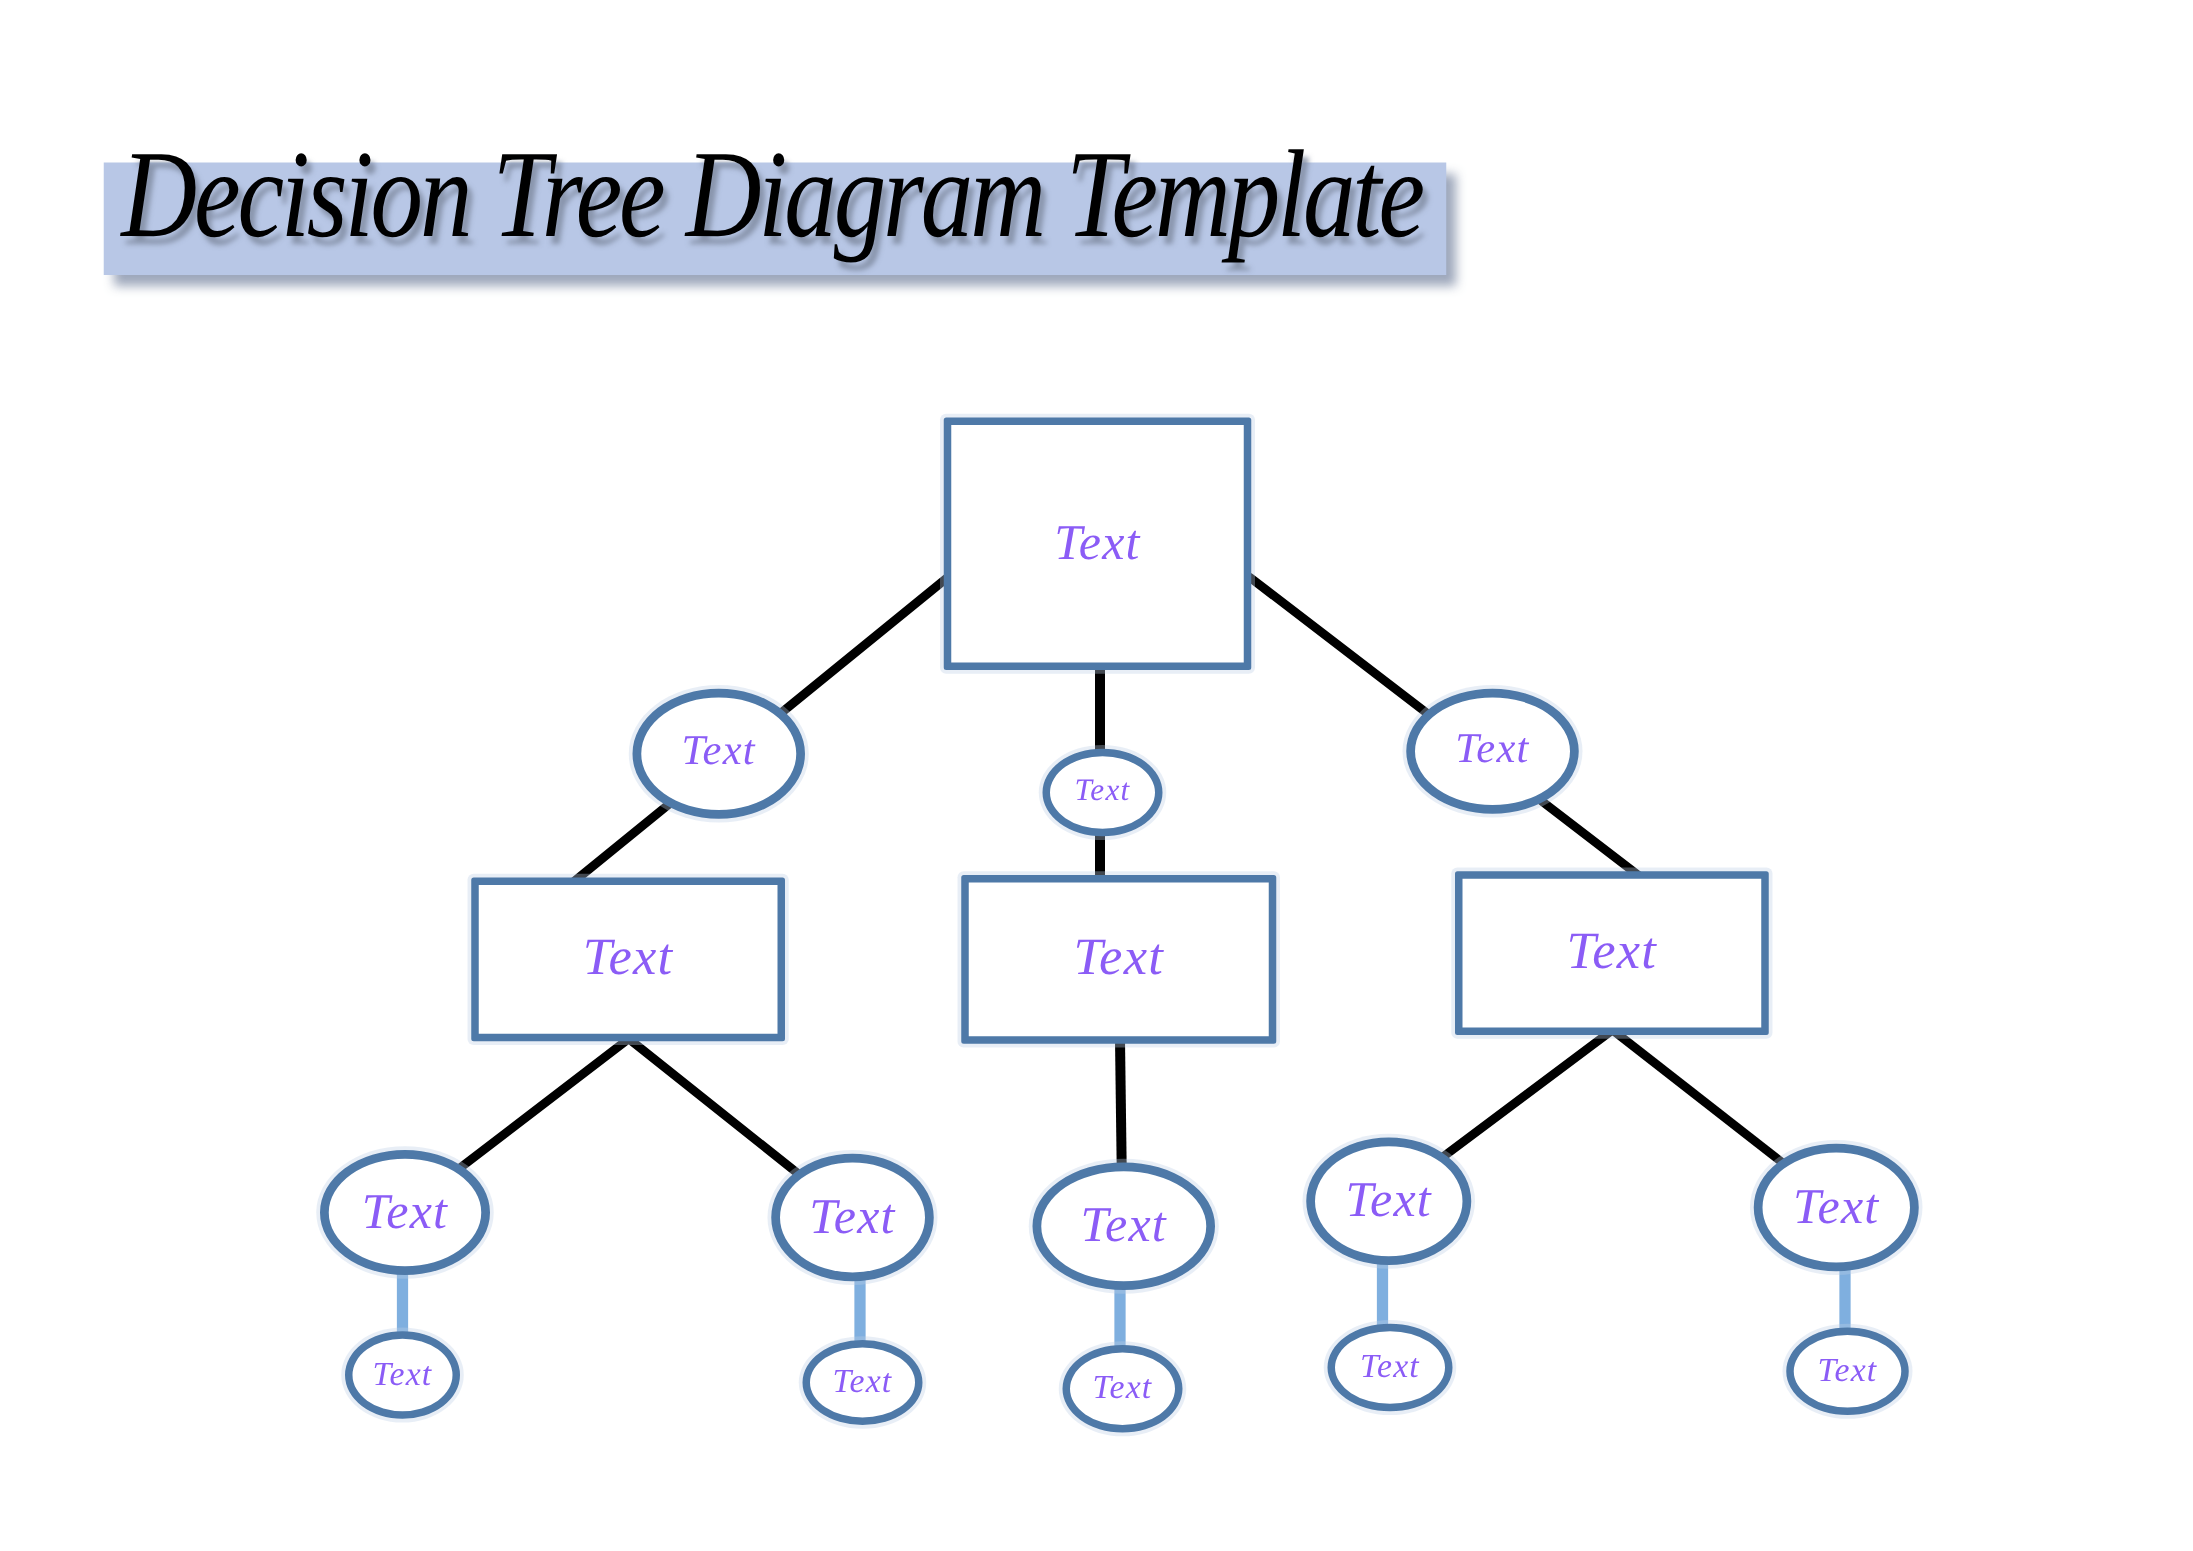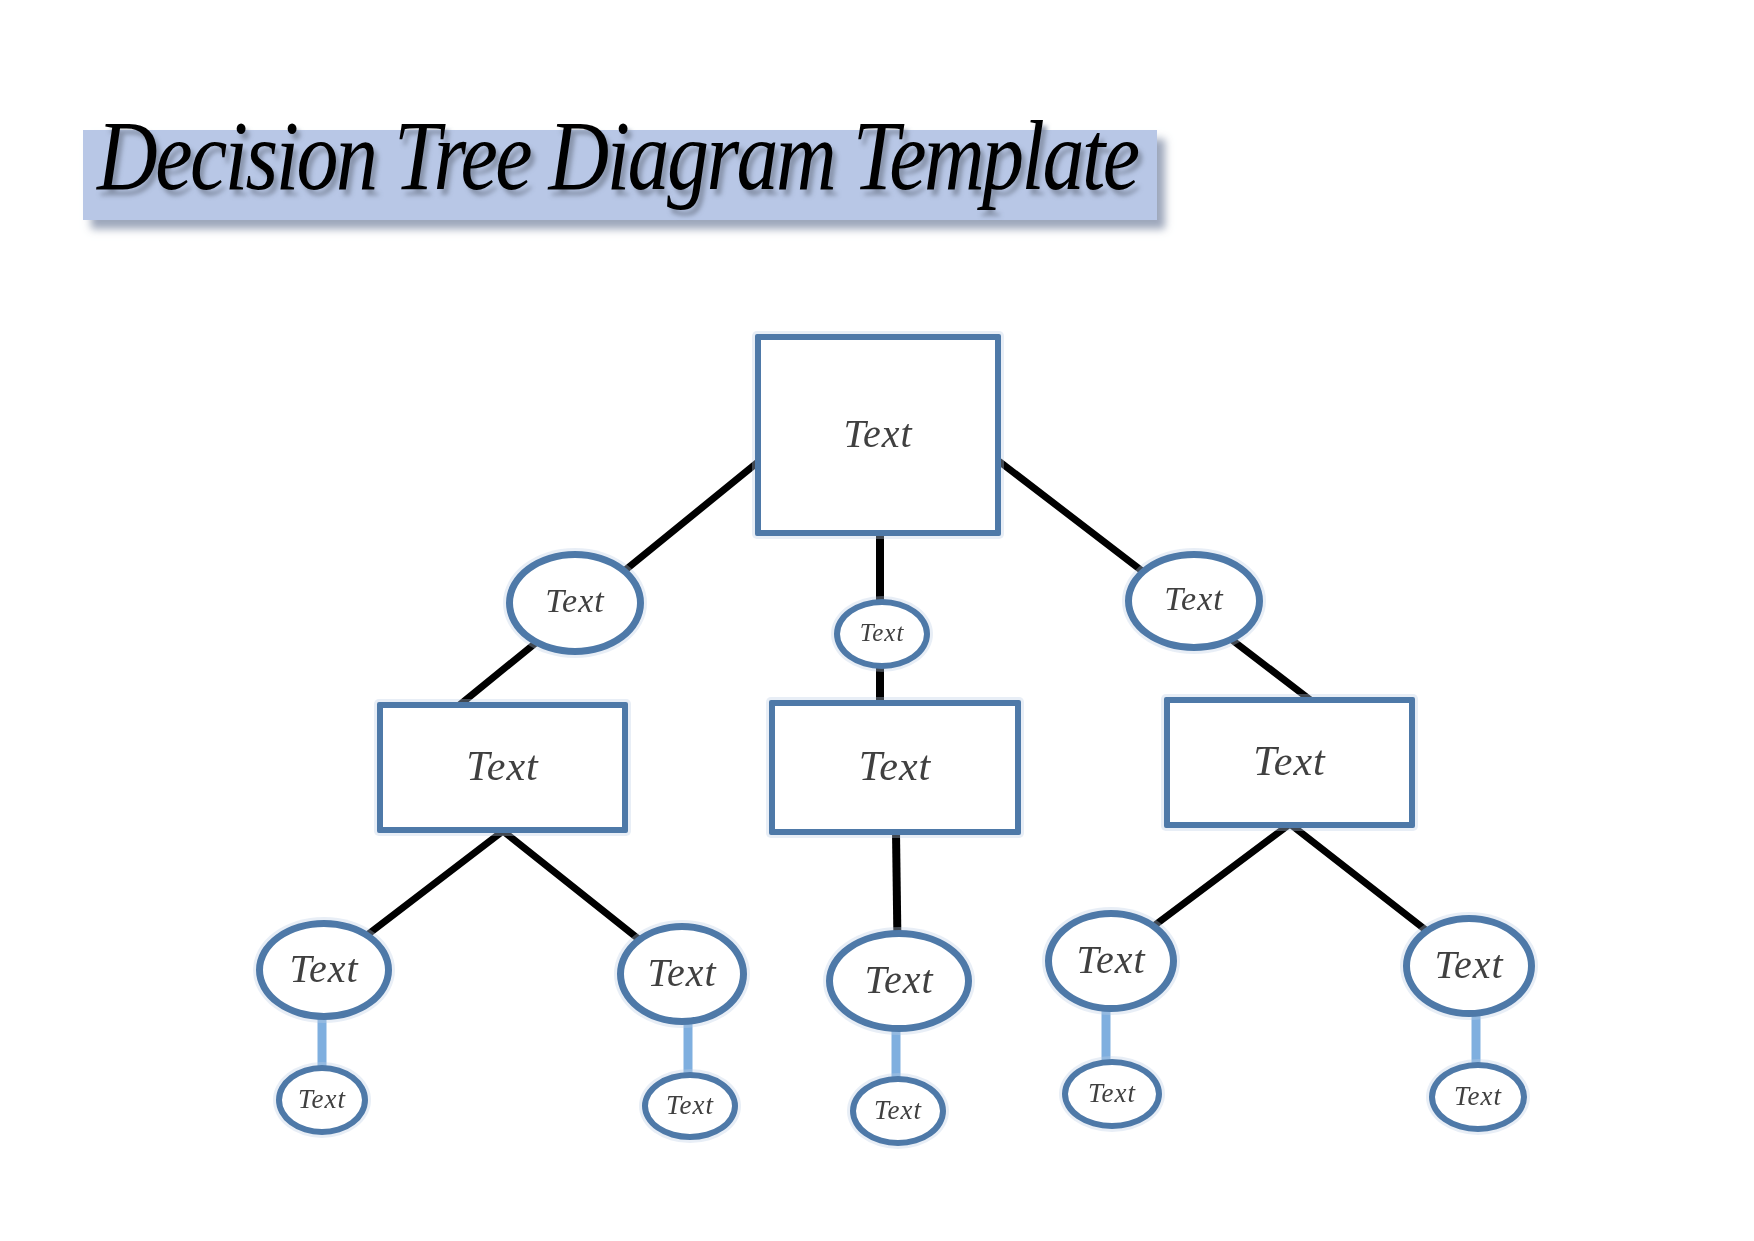--- a/index.html
+++ b/index.html
@@ -22,21 +22,21 @@
   .wire-black-thin{stroke:var(--connector-black);stroke-width:8;stroke-linecap:butt;}
   .wire-blue{stroke:var(--connector-blue);stroke-width:9;stroke-linecap:butt;}
 
   .node{
     position:absolute;
     background:#ffffff;
     border-style:solid;
     border-color:var(--node-border);
     display:flex;align-items:center;justify-content:center;
     box-sizing:border-box;
-    color:#404040;
+    color:#8b5cf6;
     font-style:italic;
     box-shadow:0 0 0 3px rgba(190,207,228,0.35);
   }
   .node.rect{border-radius:2px;}
   .node.oval{border-radius:50%;}
   .node .lbl{
     transform:translateY(-4%);
     letter-spacing:1px;
     font-weight:500;
   }

